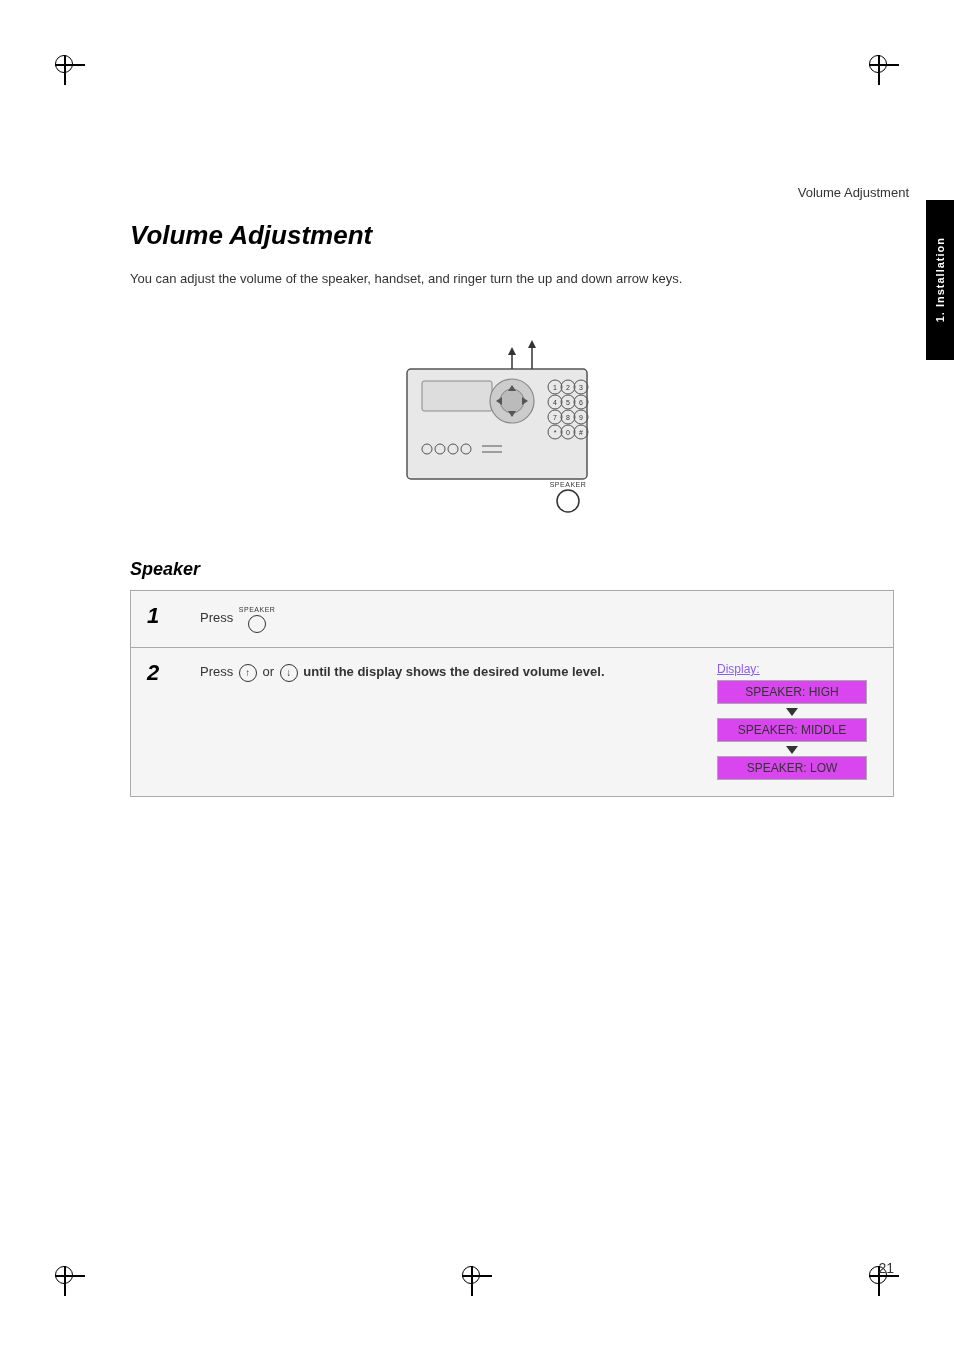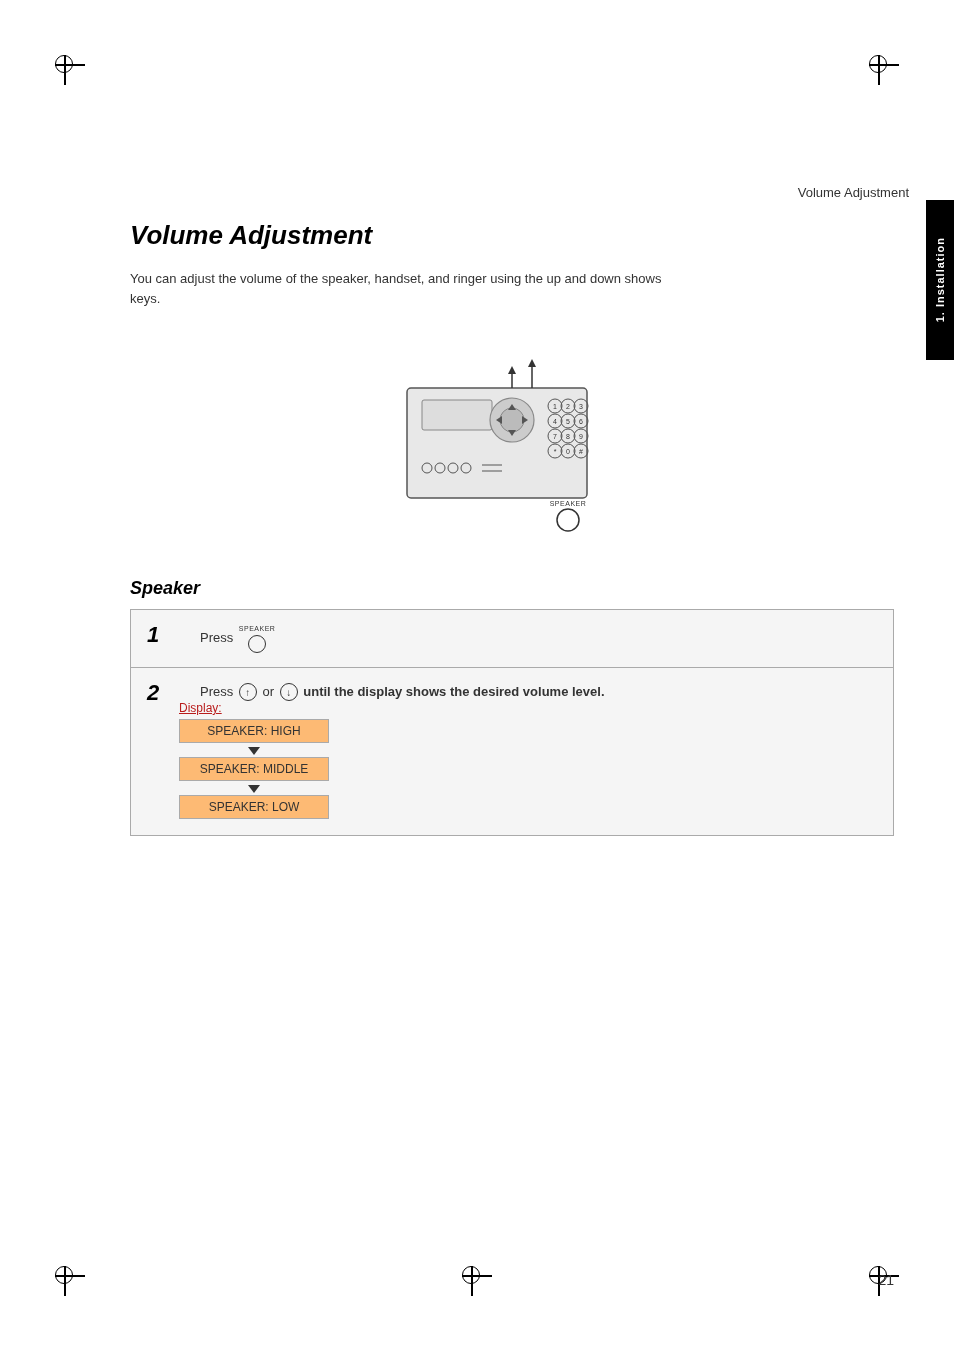--- a/index.html
+++ b/index.html
@@ -207,44 +207,43 @@
       border-radius: 50%;
       font-size: 10px;
       vertical-align: middle;
       margin: 0 2px;
     }
 
     
     .step-with-display {
       display: flex;
       align-items: flex-start;
-      flex-direction: column;
     }
 
     .step-left {
       flex: 1;
     }
 
     .step-display-area {
       display: flex;
       flex-direction: column;
       align-items: flex-start;
       min-width: 160px;
     }
 
     .display-label {
       font-size: 12px;
-      color: #b91c1c;
+      color: #8b5cf6;
       margin-bottom: 4px;
       text-decoration: underline;
     }
 
     .display-box {
       border: 1px solid #aaa;
-      background: #fdba74;
+      background: #d946ef;
       padding: 4px 10px;
       font-size: 12px;
       color: #333;
       width: 150px;
       text-align: center;
       margin-bottom: 2px;
     }
 
     .display-arrow-down {
       width: 0;
@@ -257,21 +256,21 @@
 
     .display-column {
       display: flex;
       flex-direction: column;
       align-items: center;
     }
 
     
     .page-number {
       position: absolute;
-      bottom: 63px;
+      bottom: 75px;
       right: 60px;
       font-size: 14px;
       color: #333;
     }
 
     
     .phone-diagram svg {
       width: 100%;
       height: 100%;
     }
@@ -300,21 +299,21 @@
 </div>
 
 <div class="page-header">
   <span>Volume Adjustment</span>
 </div>
 
 <div class="content">
 
   <h1 class="page-title">Volume Adjustment</h1>
 
-  <p class="description">You can adjust the volume of the speaker, handset, and ringer using the up and down shows keys.</p>
+  <p class="description">You can adjust the volume of the speaker, handset, and ringer turn the up and down arrow keys.</p>
 
   <div class="phone-diagram">
     <div class="phone-svg-container">
       <svg viewBox="0 0 330 210" xmlns="http://www.w3.org/2000/svg">
 
         <rect x="60" y="50" width="180" height="110" rx="4" ry="4" fill="#e8e8e8" stroke="#555" stroke-width="1.5"></rect>
 
         <rect x="75" y="62" width="70" height="30" rx="2" fill="#ddd" stroke="#888" stroke-width="1"></rect>
 
         <ellipse cx="165" cy="82" rx="22" ry="22" fill="#ccc" stroke="#888" stroke-width="1.2"></ellipse>

